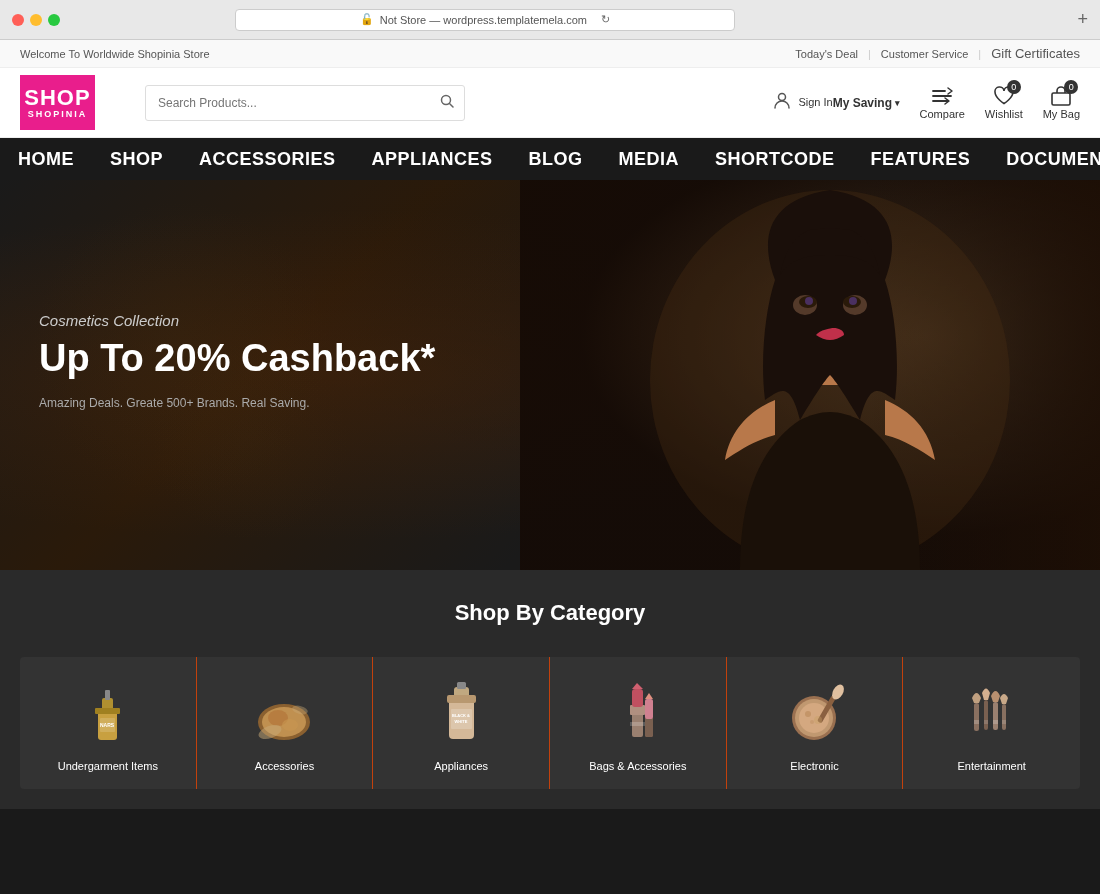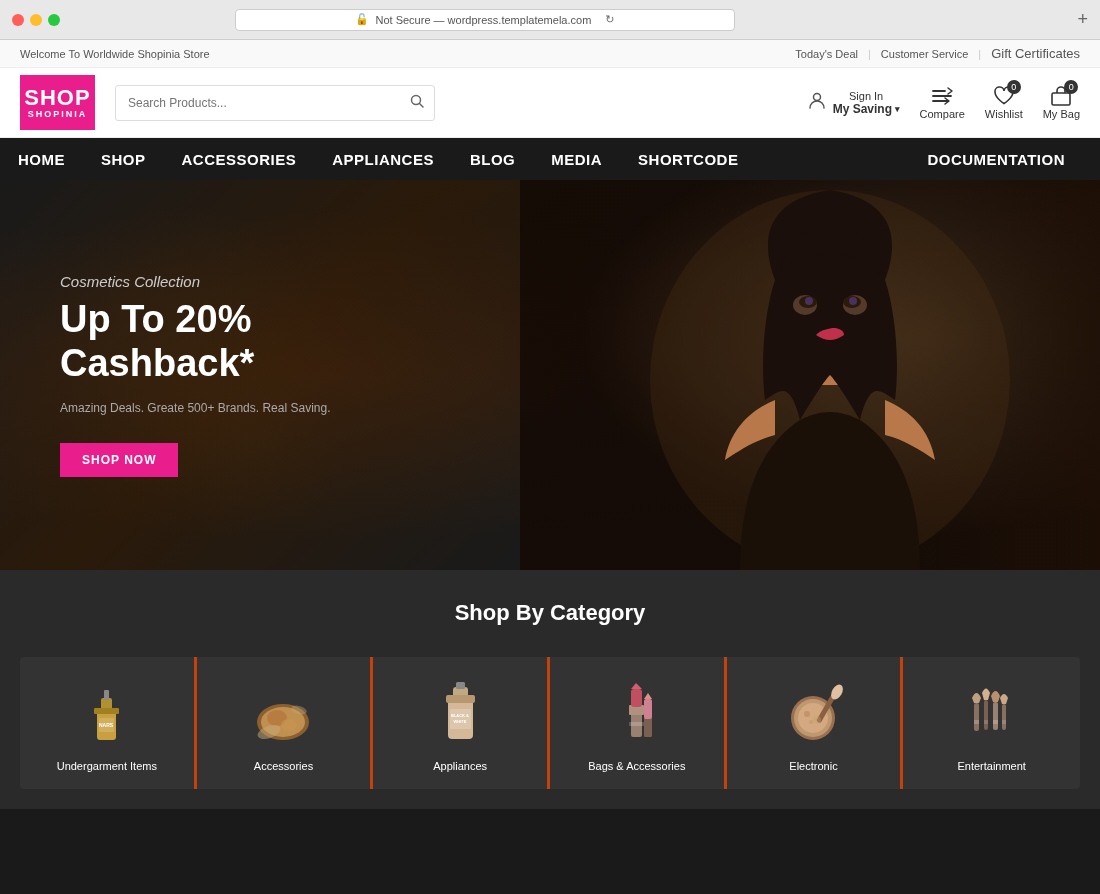--- a/index.html
+++ b/index.html
@@ -86,20 +86,21 @@
       font-size: 22px;
       font-weight: 900;
       line-height: 1;
       letter-spacing: 1px;
     }
     .logo-name { font-size: 9px; letter-spacing: 2px; }
 
     .search-bar {
       flex: 1;
       max-width: 320px;
+      margin-left: 30px;
       display: flex;
       align-items: center;
       border: 1px solid #ddd;
       border-radius: 3px;
       height: 36px;
       overflow: hidden;
     }
     .search-bar input {
       border: none;
       outline: none;
@@ -125,21 +126,21 @@
     }
     .account-area {
       display: flex;
       align-items: center;
       gap: 6px;
       font-size: 12px;
       color: #333;
       cursor: pointer;
     }
     .account-icon { font-size: 18px; color: #555; }
-    .account-text { display: flex; flex-direction: column; align-items: center; }
+    .account-text { display: flex; flex-direction: row; }
     .account-signin { font-size: 11px; }
     .account-label { font-size: 12px; font-weight: bold; display: flex; align-items: center; gap: 3px; }
     .chevron { font-size: 9px; }
 
     .header-action {
       display: flex;
       flex-direction: column;
       align-items: center;
       font-size: 11px;
       color: #333;
@@ -164,21 +165,21 @@
 
     
     .nav {
       background: #1a1a1a;
       height: 42px;
       display: flex;
       align-items: center;
     }
     .nav-item {
       color: white;
-      font-size: 15px;
+      font-size: 18px;
       font-weight: bold;
       padding: 0 18px;
       height: 100%;
       display: flex;
       align-items: center;
       cursor: pointer;
       text-transform: uppercase;
       letter-spacing: 0.5px;
       transition: background 0.2s;
     }
@@ -196,21 +197,21 @@
     }
     .hero-bg {
       position: absolute;
       inset: 0;
       background: radial-gradient(ellipse at 30% 50%, rgba(80,40,10,0.4) 0%, transparent 60%),
                   radial-gradient(ellipse at 70% 30%, rgba(40,20,5,0.3) 0%, transparent 50%);
     }
     .hero-content {
       position: relative;
       z-index: 2;
-      padding: 0 60px;
+      padding: 0 39px;
       color: white;
       max-width: 480px;
     }
     .hero-subtitle {
       font-size: 15px;
       color: #ccc;
       margin-bottom: 8px;
       font-style: italic;
     }
     .hero-title {
@@ -278,21 +279,21 @@
       grid-template-columns: repeat(6, 1fr);
       gap: 0;
       overflow: hidden;
     }
     .category-item {
       display: flex;
       flex-direction: column;
       align-items: center;
       padding: 20px 10px 16px;
       cursor: pointer;
-      border-right: 3px solid #c2410c;
+      border-right: 1px solid #c2410c;
       transition: background 0.2s;
     }
     .category-item:last-child { border-right: none; }
     .category-icon {
       width: 70px;
       height: 70px;
       display: flex;
       align-items: center;
       justify-content: center;
       margin-bottom: 12px;
@@ -309,21 +310,21 @@
 <body>
 
 <div class="browser-chrome">
   <div class="traffic-lights">
     <div class="traffic-light tl-red"></div>
     <div class="traffic-light tl-yellow"></div>
     <div class="traffic-light tl-green"></div>
   </div>
   <div class="address-bar">
     <span>🔓</span>
-    <span>Not Secure — wordpress.templatemela.com</span>
+    <span>Not Store — wordpress.templatemela.com</span>
     <span style="margin-left:8px;color:#666;">↻</span>
   </div>
   <div class="new-tab-btn">+</div>
 </div>
 
 <div class="top-bar">
   <span>Welcome To Worldwide Shopinia Store</span>
   <div class="top-bar-right">
     <a href="#" style="color:#555;text-decoration:none;font-size:11px;">Today's Deal</a>
     <span style="color:#ccc;">|</span>
@@ -401,35 +402,35 @@
 </div>
 
 <nav class="nav">
   <div class="nav-item">HOME</div>
   <div class="nav-item">SHOP</div>
   <div class="nav-item">ACCESSORIES</div>
   <div class="nav-item">APPLIANCES</div>
   <div class="nav-item">BLOG</div>
   <div class="nav-item">MEDIA</div>
   <div class="nav-item">SHORTCODE</div>
+  <div class="nav-item">FEATURES</div>
   <div class="nav-spacer"></div>
   <div class="nav-item docs">DOCUMENTATION</div>
 </nav>
 
 <div class="hero">
   <div class="hero-bg"></div>
 
   <div style="position:absolute;width:300px;height:300px;border-radius:50%;background:radial-gradient(circle,rgba(60,40,15,0.3) 0%,transparent 70%);left:30px;top:20px;"></div>
   <div style="position:absolute;width:200px;height:200px;border-radius:50%;background:radial-gradient(circle,rgba(60,40,15,0.2) 0%,transparent 70%);left:150px;bottom:30px;"></div>
 
   <div class="hero-content">
     <p class="hero-subtitle">Cosmetics Collection</p>
     <h1 class="hero-title">Up To 20% Cashback*</h1>
     <p class="hero-desc">Amazing Deals. Greate 500+ Brands. Real Saving.</p>
-    <button class="hero-btn">SHOP NOW</button>
   </div>
 
   <div class="hero-image">
     <svg class="hero-woman" viewBox="0 0 420 390" xmlns="http://www.w3.org/2000/svg">
 
       <ellipse cx="210" cy="200" rx="180" ry="190" fill="rgba(80,50,20,0.3)"></ellipse>
 
       <path d="M120 390 C120 300 150 260 180 240 C190 235 200 232 210 232 C220 232 230 235 240 240 C270 260 300 300 300 390Z" fill="#1a1008"></path>
 
       <rect x="195" y="155" width="30" height="50" rx="5" fill="#b8784a"></rect>

